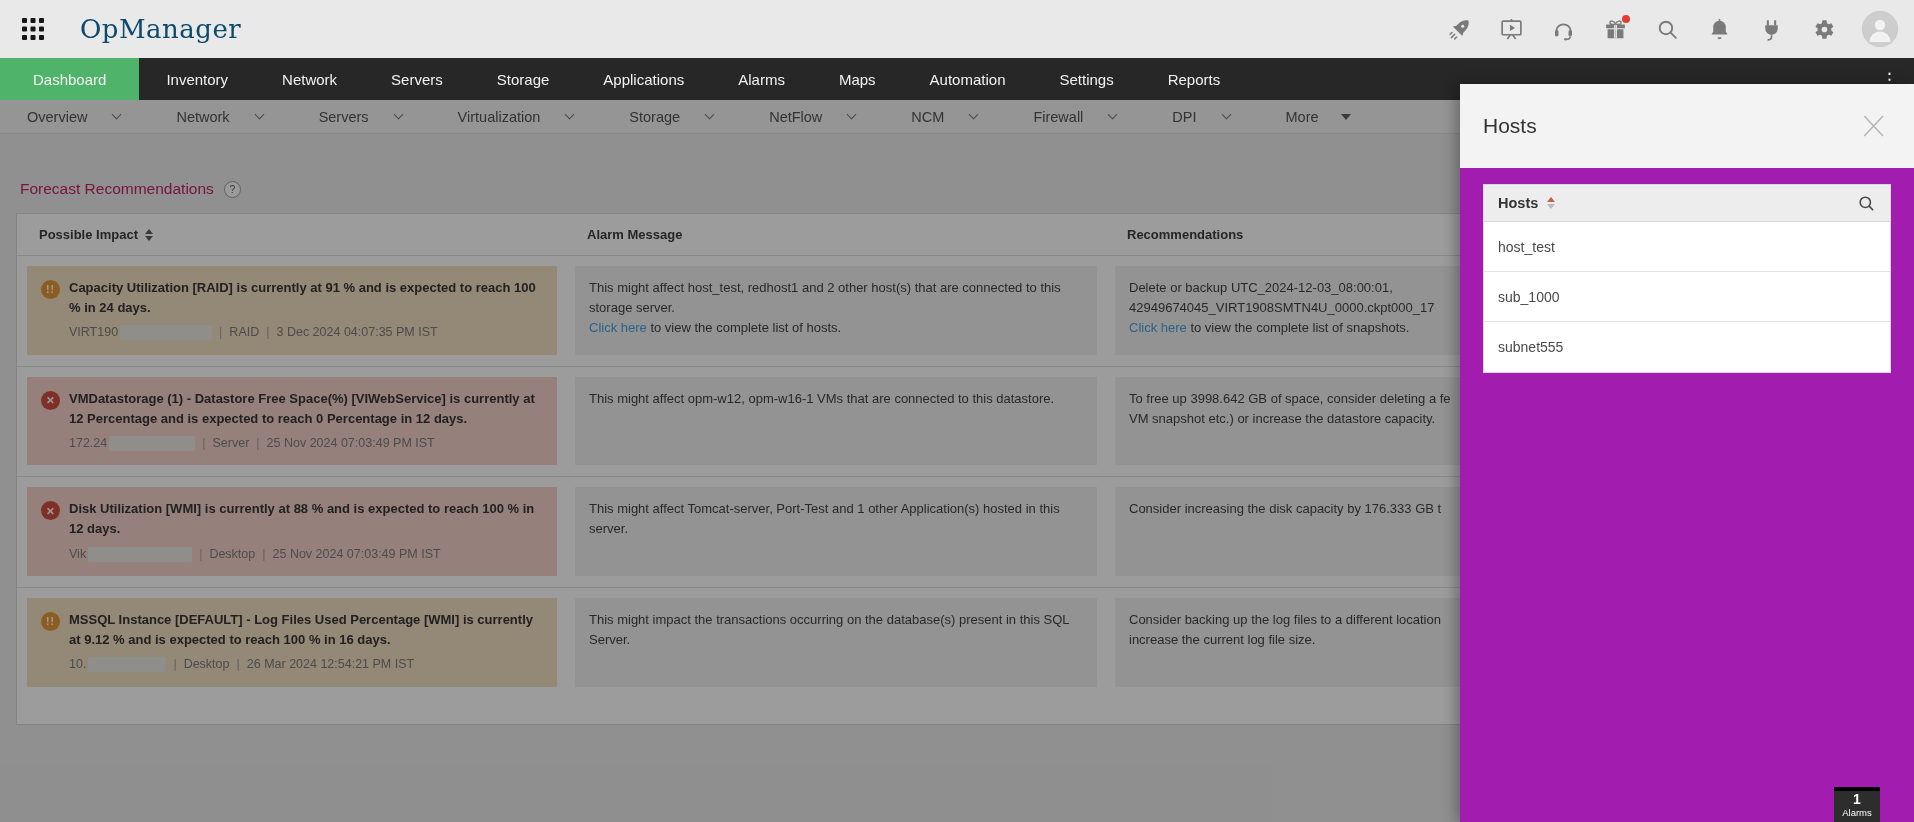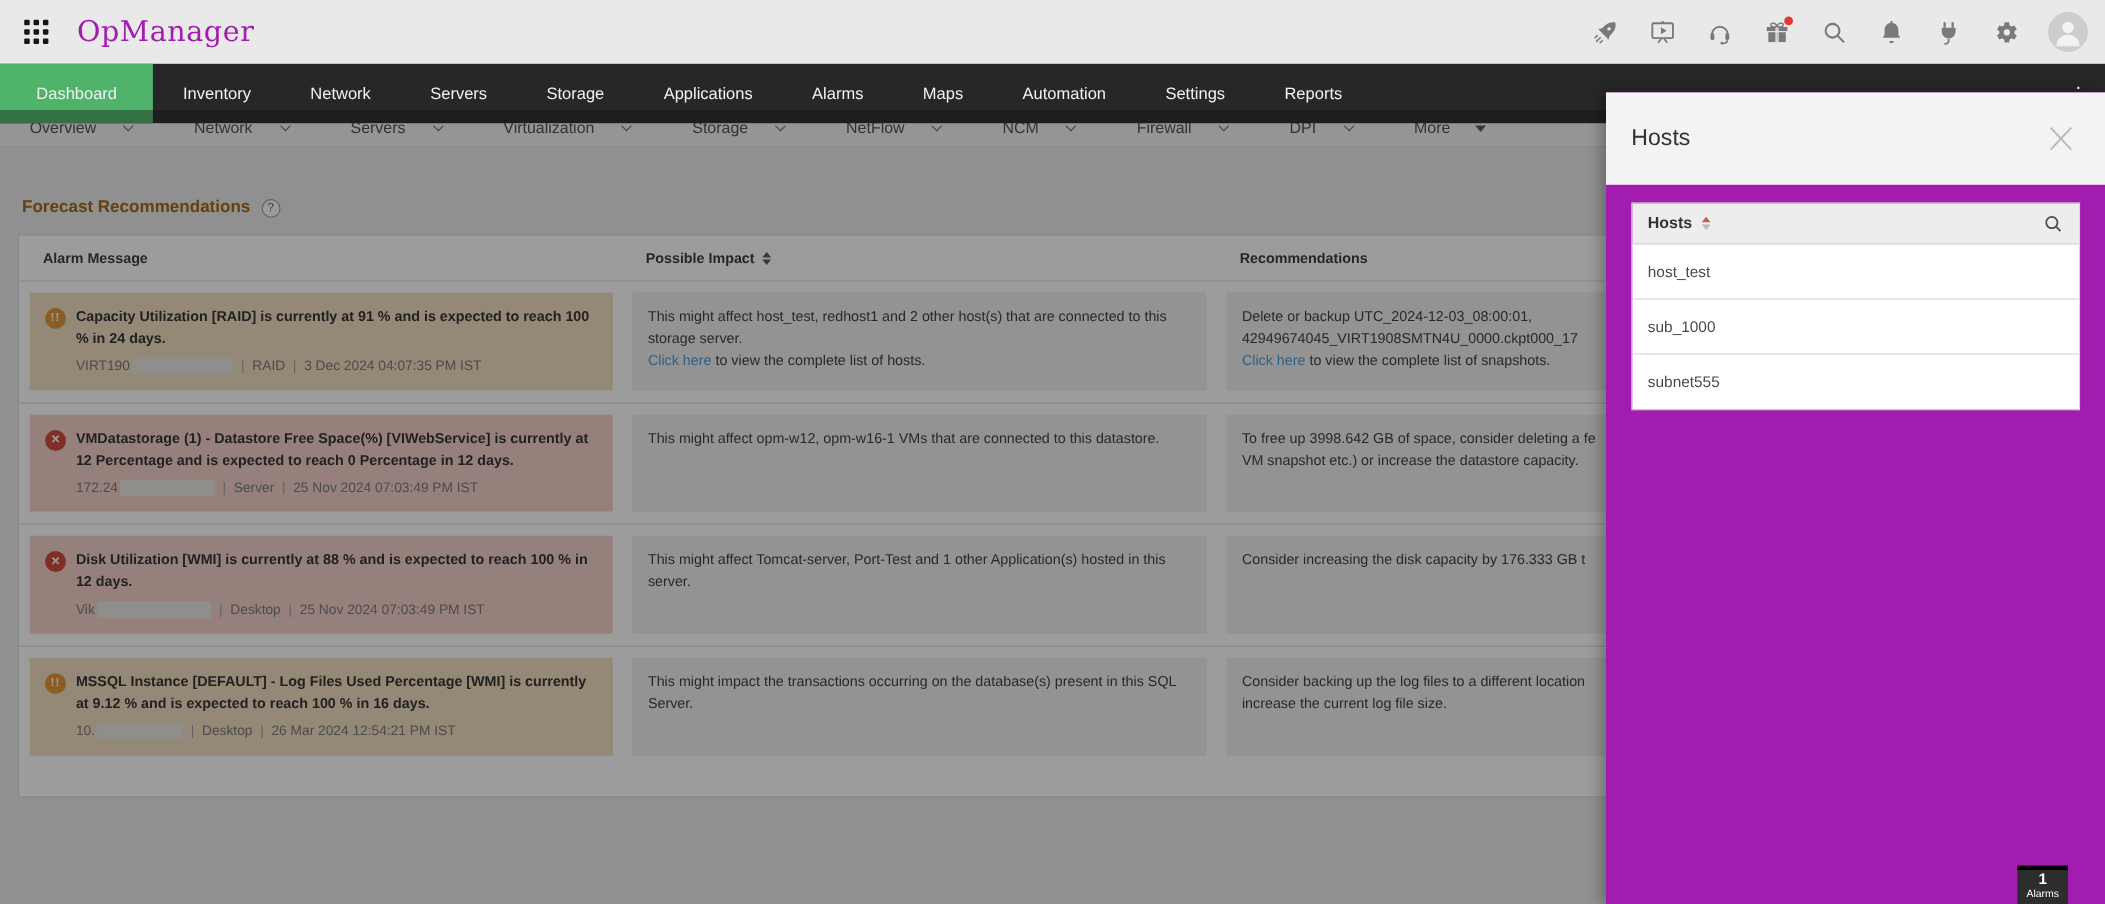--- a/index.html
+++ b/index.html
@@ -2,41 +2,41 @@
 <html><head>
 <meta charset="utf-8">
 <style>
   *{box-sizing:border-box;margin:0;padding:0}
   body{background:#cfcfcf;font-family:"Liberation Sans",sans-serif}
   .screen{position:relative;width:1914px;height:822px;overflow:hidden;background:#eaeaea}
 
   
   .topbar{position:absolute;top:0;left:0;right:0;height:58px;background:#e9e9e9;display:flex;align-items:center;z-index:10}
   .apps-grid{margin-left:20px;cursor:pointer;display:flex}
-  .logo{font-family:"DejaVu Serif",serif;font-size:26px;color:#a21caf;margin-left:24px;letter-spacing:.5px}
+  .logo{font-family:"DejaVu Serif",serif;font-size:26px;color:#0c4a6e;margin-left:34px;letter-spacing:.5px}
   .topbar-icons{margin-left:auto;display:flex;align-items:center;gap:26px;margin-right:16px}
   .ticon{position:relative;width:26px;height:26px;display:flex;align-items:center;justify-content:center;cursor:pointer}
   .gift-dot{position:absolute;top:-1px;right:-2px;width:8px;height:8px;border-radius:50%;background:#e53935}
   .avatar{width:36px;height:36px;border-radius:50%;overflow:hidden;background:#cdcdcd;cursor:pointer}
 
   
-  .navbar{position:absolute;top:58px;left:0;right:0;height:54px;background:#272727;display:flex;align-items:stretch;z-index:10}
+  .navbar{position:absolute;top:58px;left:0;right:0;height:42px;background:#272727;display:flex;align-items:stretch;z-index:10}
   .tab{color:#f2f2f2;font-size:15px;display:flex;align-items:center;padding:0 27px;cursor:pointer;white-space:nowrap}
   .tab.active{background:#4fb36a;padding:0 33px}
   .kebab{margin-left:auto;color:#fff;font-size:17px;display:flex;align-items:center;padding:0 16px;cursor:pointer}
 
   
   .subnav{position:absolute;top:100px;left:0;right:0;height:34px;background:#f3f3f3;border-bottom:1px solid #dcdcdc;display:flex;align-items:center;padding-left:27px;color:#4a4a4a;font-size:14.5px;z-index:1}
   .snitem{display:flex;align-items:center;margin-right:56px;cursor:pointer;white-space:nowrap}
   .chev{width:7px;height:7px;border-right:1.5px solid #707070;border-bottom:1.5px solid #707070;transform:rotate(45deg);margin-left:26px;margin-top:-4px}
   .caret{width:0;height:0;border-left:5px solid transparent;border-right:5px solid transparent;border-top:6px solid #555;margin-left:22px}
 
   
   .section-head{position:absolute;top:180px;left:20px;display:flex;align-items:center;gap:10px;z-index:1}
-  .sec-title{font-size:15.5px;font-weight:bold;color:#a16207}
+  .sec-title{font-size:15.5px;font-weight:normal;color:#be185d}
   .help-badge{width:17px;height:17px;border-radius:50%;border:1px solid #999;background:#fdfdfd;color:#555;font-size:10.5px;display:flex;align-items:center;justify-content:center;cursor:pointer}
 
   .card{position:absolute;left:16px;top:213px;width:1882px;background:#fff;border:1px solid #d4d4d4;padding-bottom:26px;z-index:1}
   .thead{display:grid;grid-template-columns:530px 522px 1fr;column-gap:18px;padding:0 10px;height:42px;align-items:center;border-bottom:1px solid #ddd;font-size:13px;font-weight:bold;color:#333}
   .th{display:flex;align-items:center;gap:7px;padding-left:12px}
   .sortcols{display:inline-flex;flex-direction:column;gap:2px}
   .tri-up{width:0;height:0;border-left:4px solid transparent;border-right:4px solid transparent;border-bottom:5px solid #555}
   .tri-down{width:0;height:0;border-left:4px solid transparent;border-right:4px solid transparent;border-top:5px solid #555}
 
   .frow{display:grid;grid-template-columns:530px 522px 1fr;column-gap:18px;padding:10px 10px 11px;border-bottom:1px solid #dcdcdc}
@@ -231,29 +231,29 @@
   </div>
 
   <div class="section-head">
     <span class="sec-title">Forecast Recommendations</span>
     <span class="help-badge">?</span>
   </div>
 
   <div class="card">
     <div class="thead">
       <div class="th">
-          <span>Alarm Message</span>
-        </div>
-      <div class="th">
         <span>Possible Impact</span>
         <span class="sortcols">
             <span class="tri-up"></span>
             <span class="tri-down"></span>
           </span>
       </div>
+      <div class="th">
+          <span>Alarm Message</span>
+        </div>
       <div class="th">
           <span>Recommendations</span>
         </div>
     </div>
 
     <div class="frow">
       <div class="cell sev-attention">
         <div class="alarm-flex">
           <span class="sev-icon attention">!!</span>
           <div>

